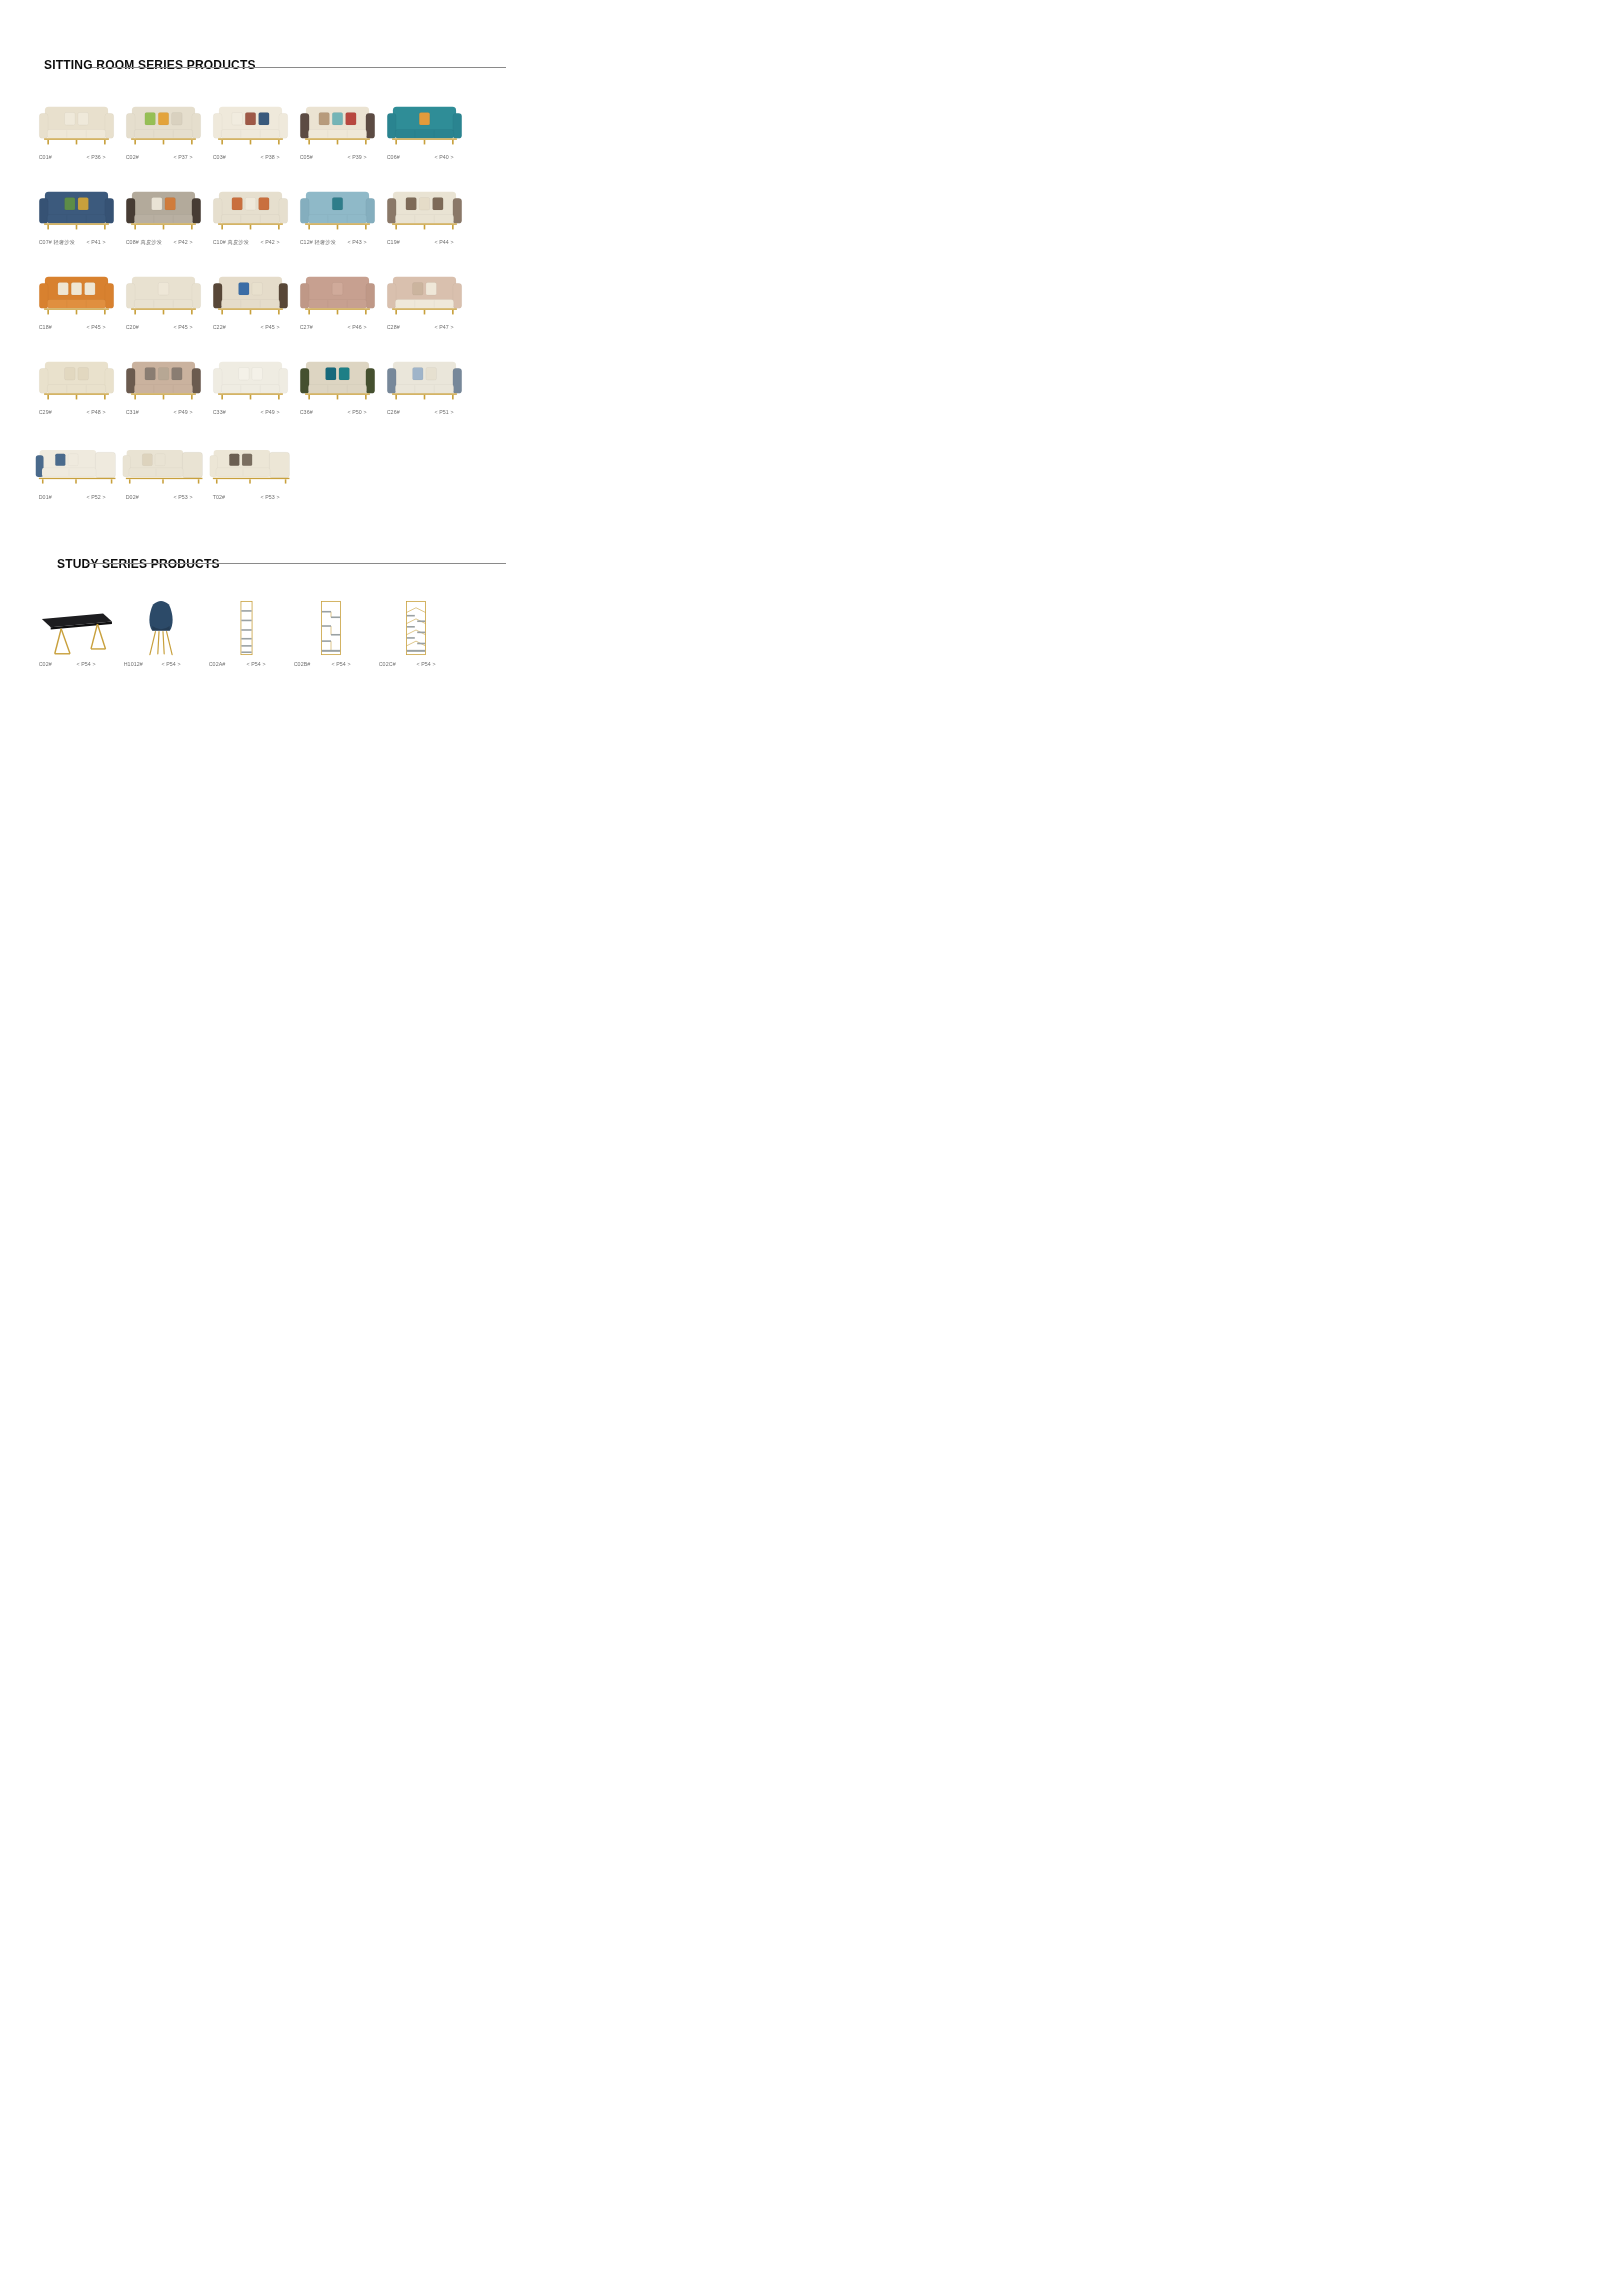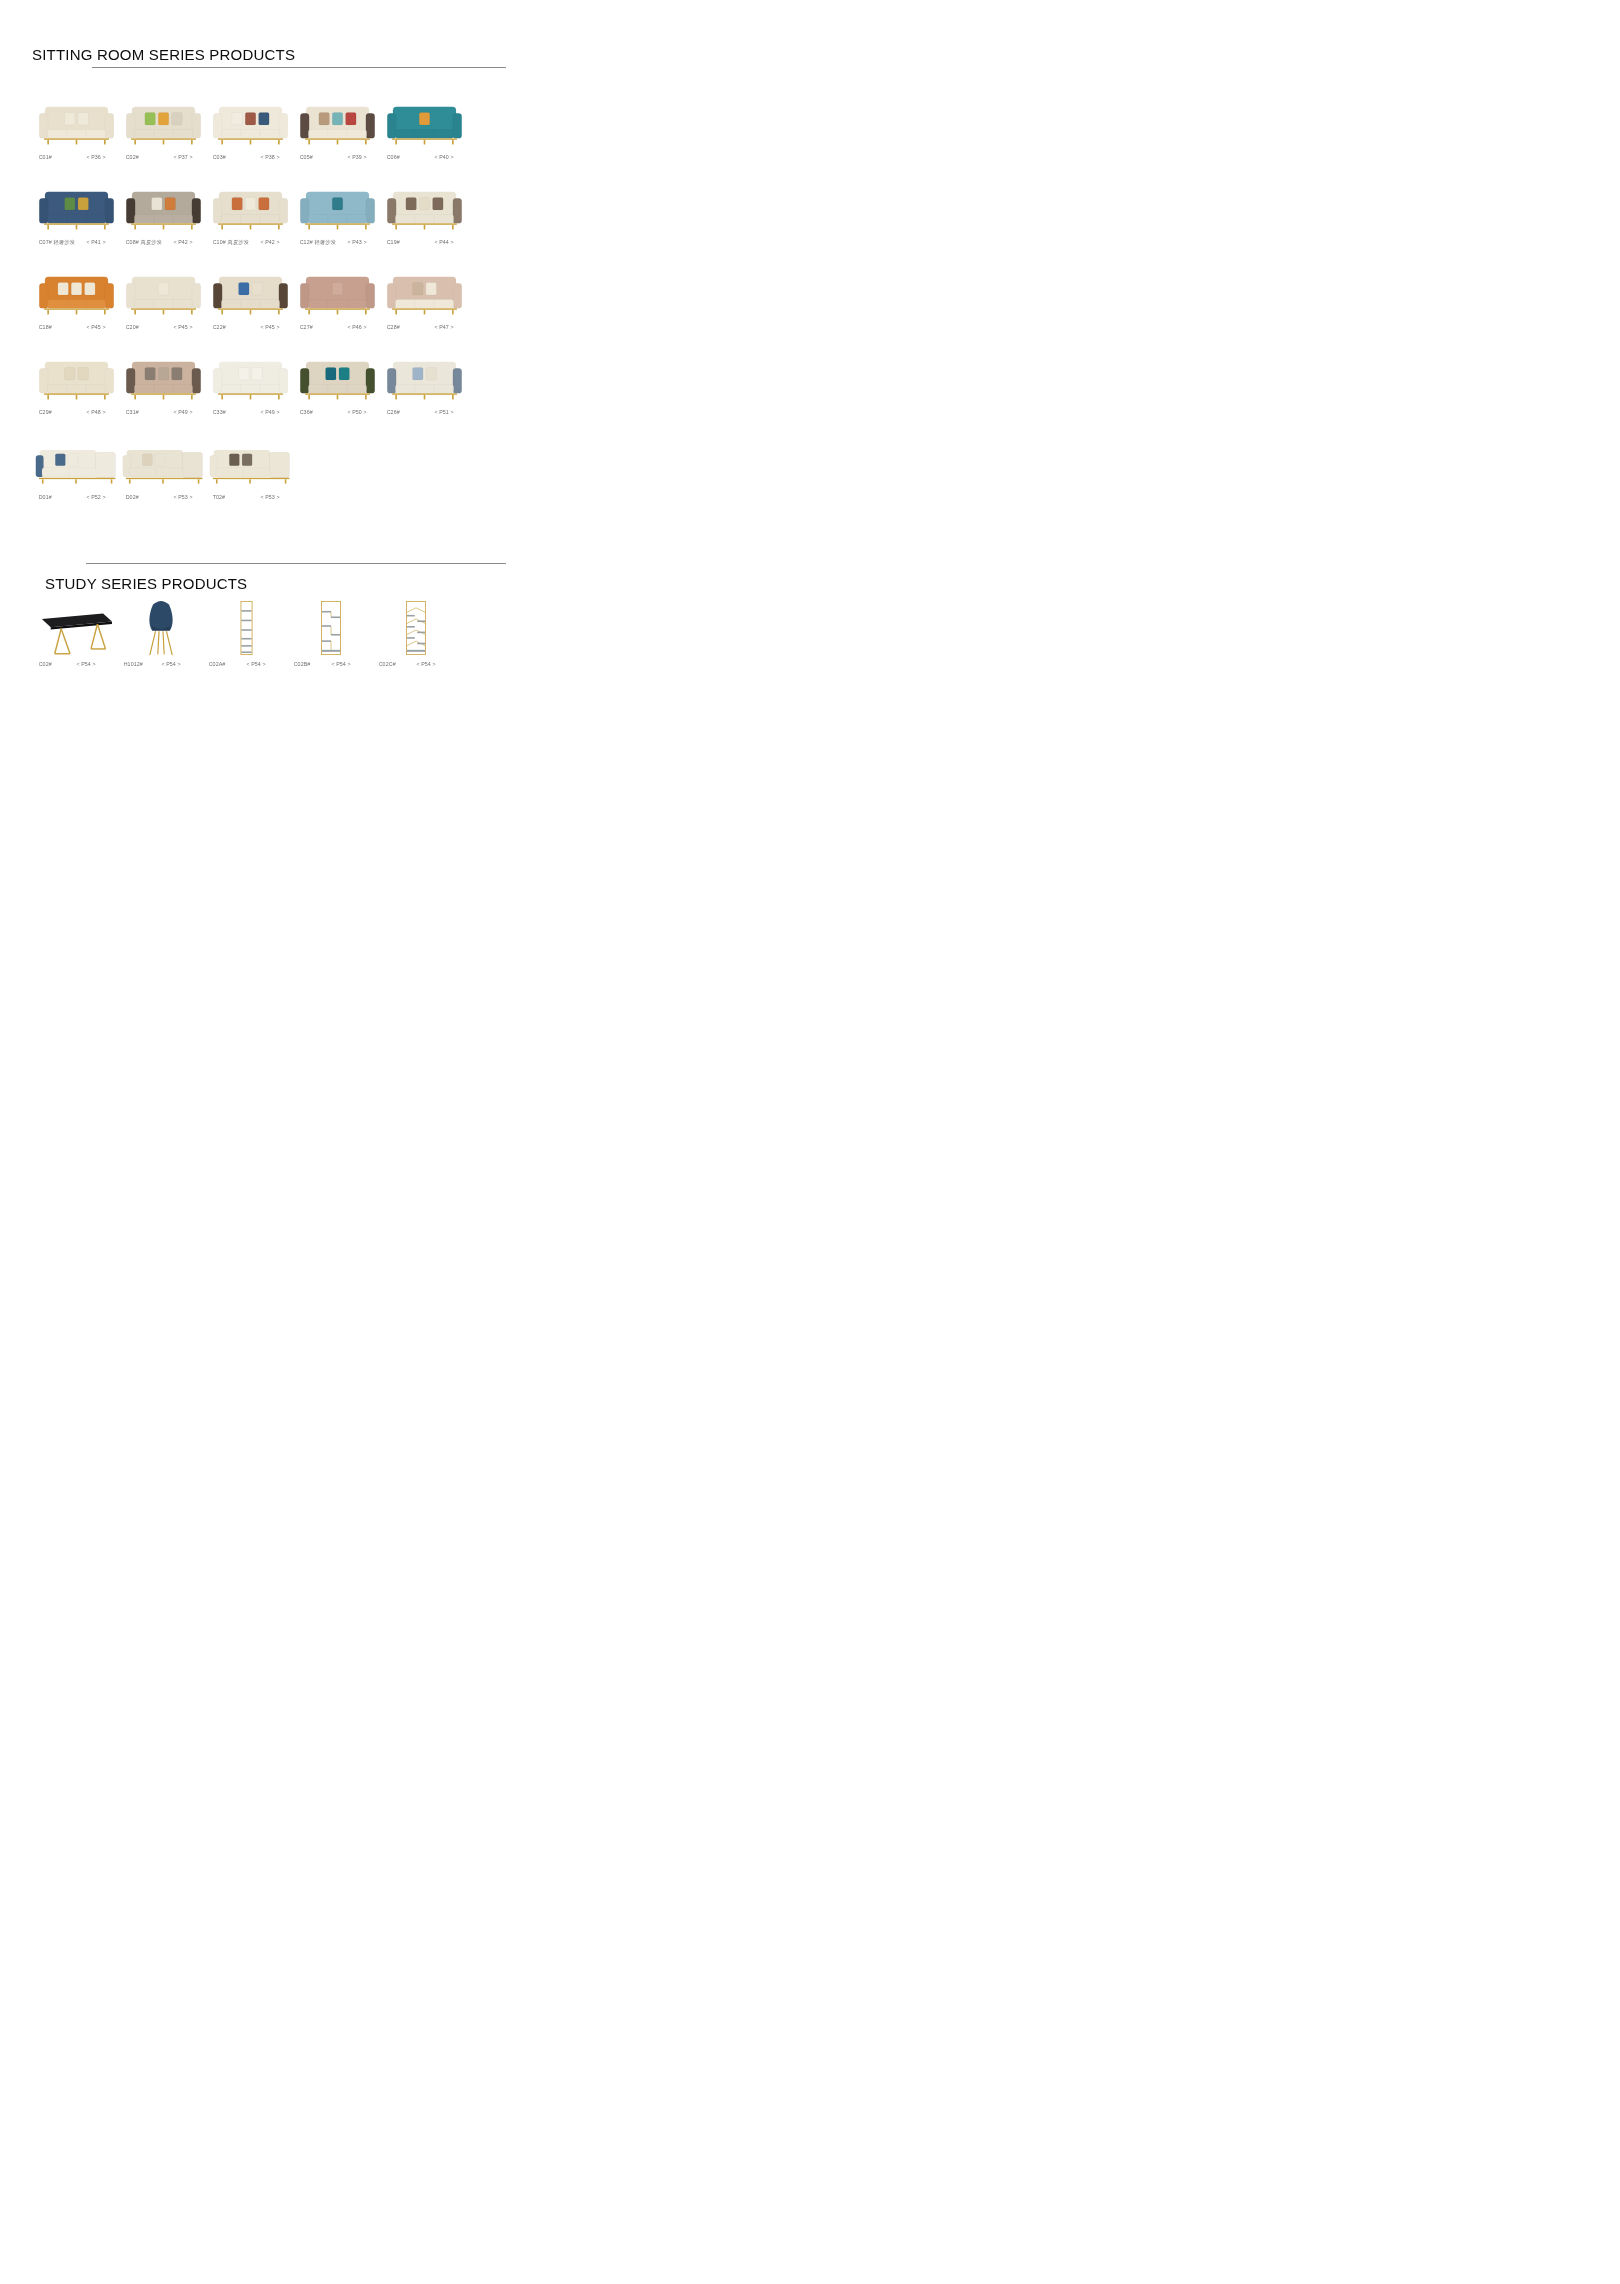--- a/index.html
+++ b/index.html
@@ -1,20 +1,20 @@
 <!DOCTYPE html>
 <html style="font-size:7.4px"><head>
 <meta charset="utf-8">
 <style>
   html,body{margin:0;padding:0;background:#ffffff;}
   .page{position:relative;width:506px;height:714px;background:#ffffff;overflow:hidden;
         font-family:"Liberation Sans",sans-serif;}
-  .section-title{position:absolute;margin:0;font-weight:normal;font-size:15px;letter-spacing:0.2px;color:#0d0d0d;}
+  .section-title{position:absolute;margin:12px;font-weight:bold;font-size:12px;letter-spacing:0.2px;color:#0d0d0d;}
   #s1-title{left:32px;top:46px;}
-  #s2-title{left:25px;top:575px;padding-left:20px;}
+  #s2-title{left:25px;top:545px;padding-left:20px;}
   .rule{position:absolute;height:0.9px;background:#8a8a8a;}
   #s1-rule{left:92px;top:67px;width:414px;}
   #s2-rule{left:86px;top:563px;width:421px;}
   .grid{position:absolute;display:grid;}
   #grid-sitting{left:35px;top:99px;grid-template-columns:repeat(5,87px);grid-auto-rows:85px;}
   #grid-study{left:35px;top:597px;grid-template-columns:repeat(5,85px);grid-auto-rows:74px;}
   .card{display:flex;flex-direction:column;align-items:flex-start;}
   .card .img{height:50px;width:82px;display:flex;align-items:flex-end;justify-content:center;}
   #grid-study .card .img{height:60px;}
   .card svg{display:block;}

